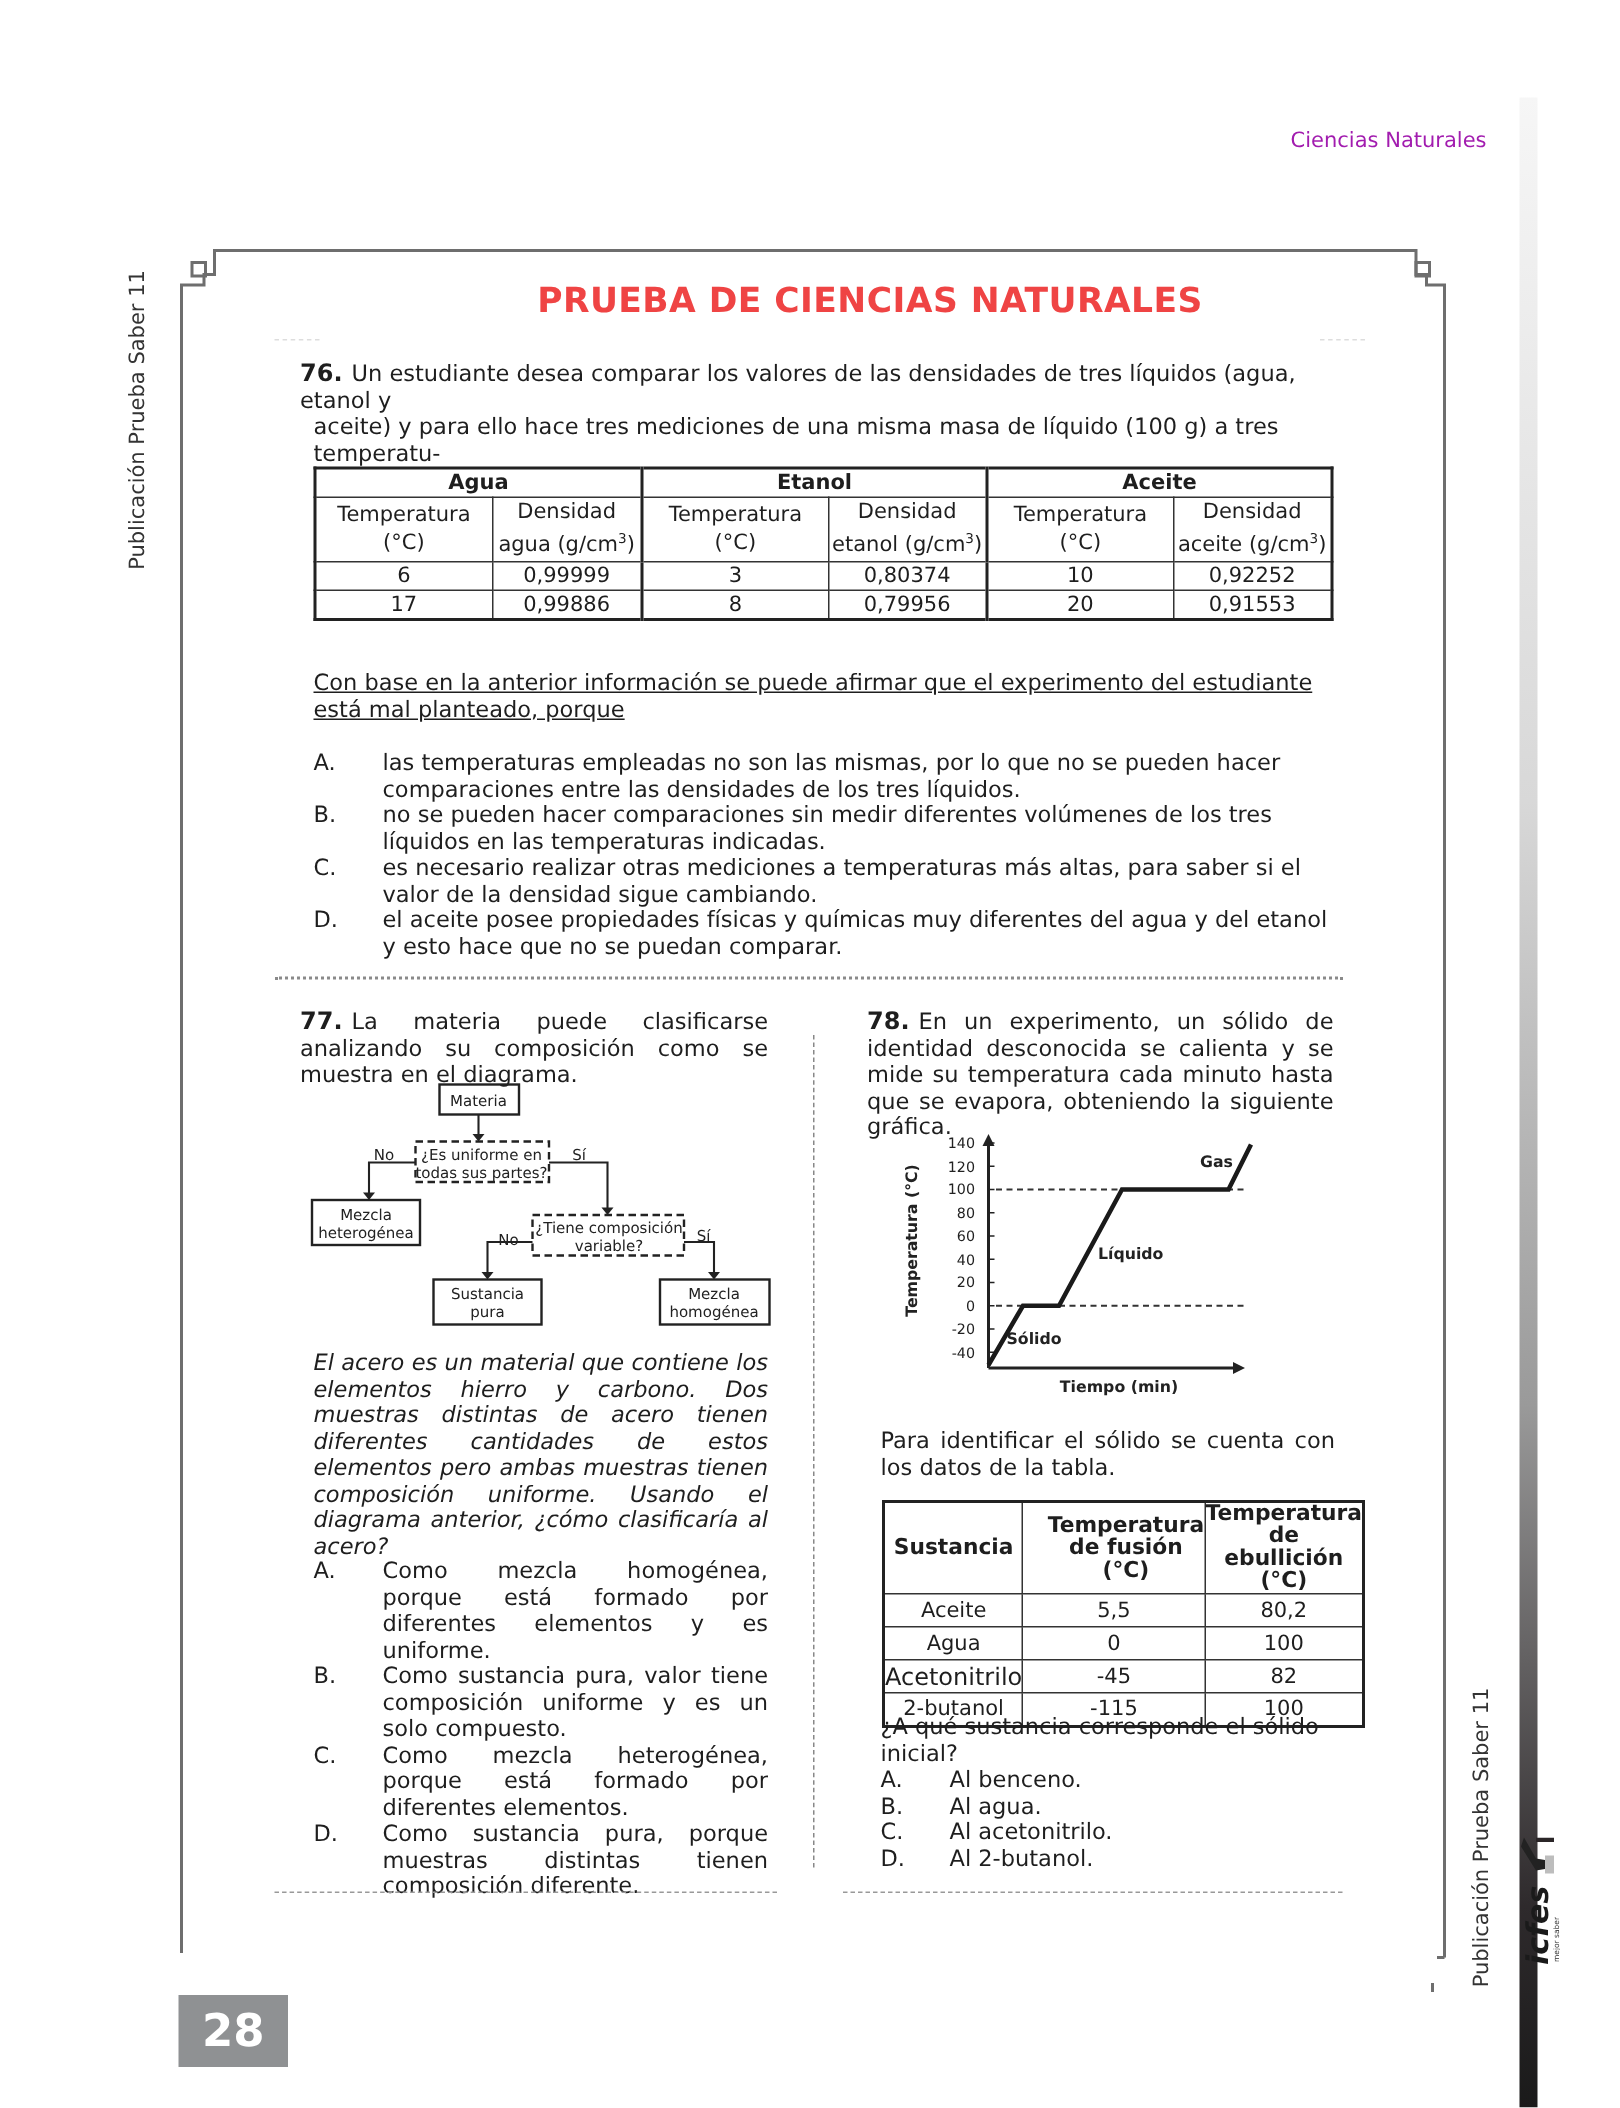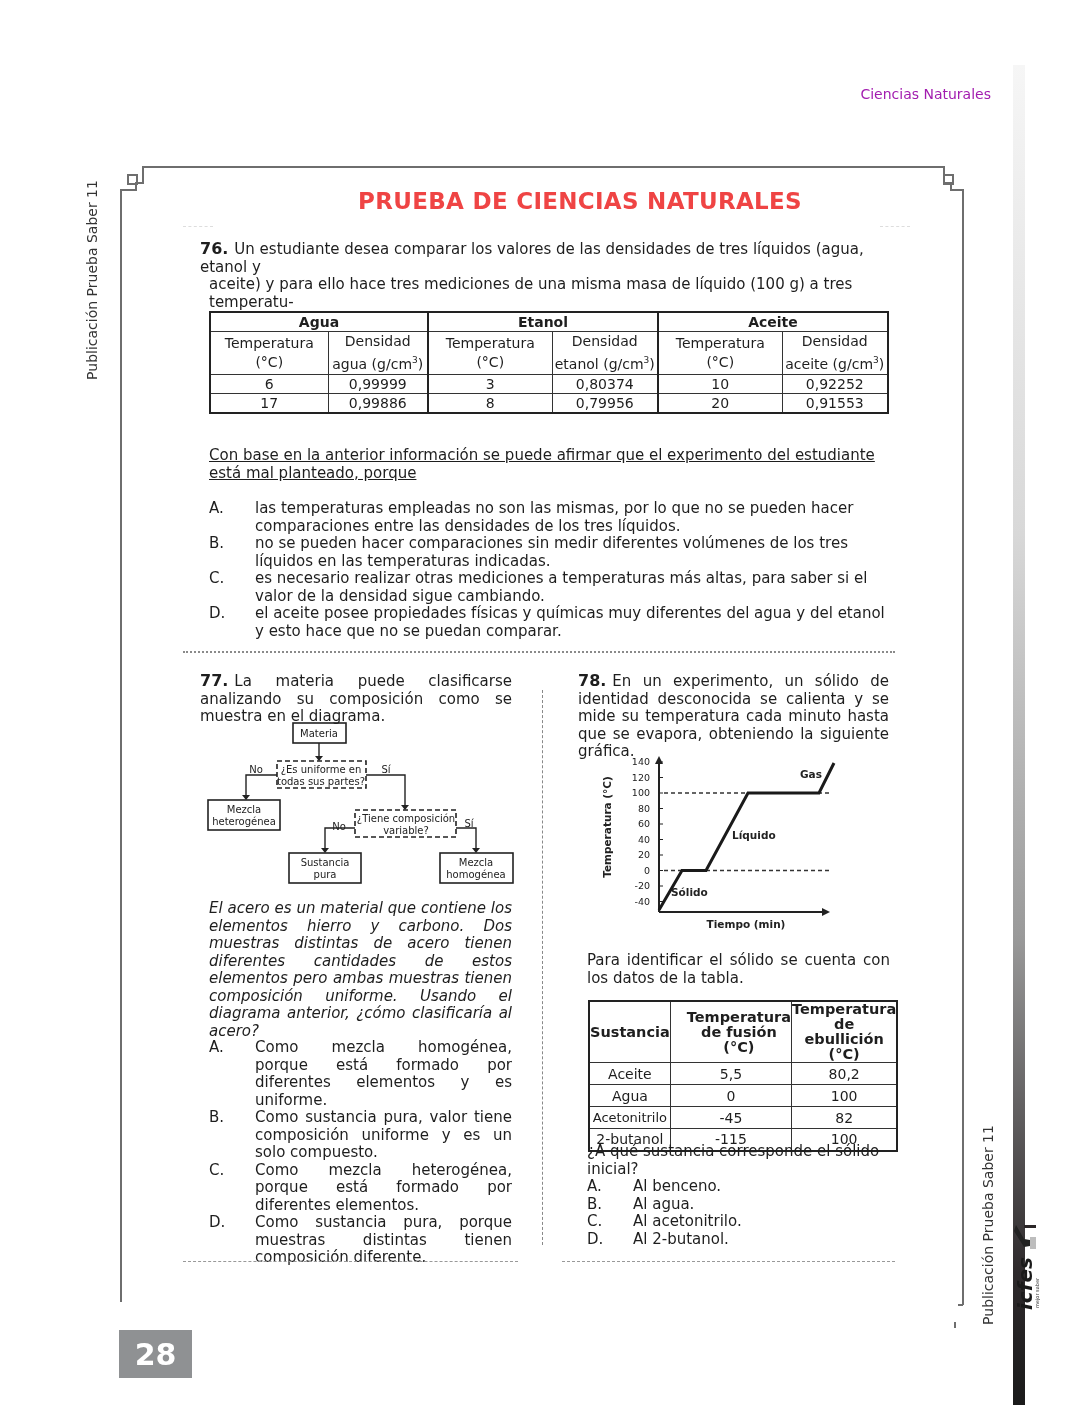--- a/index.html
+++ b/index.html
@@ -299,21 +299,21 @@
     <td>Aceite</td>
     <td>5,5</td>
     <td>80,2</td>
   </tr>
   <tr>
     <td>Agua</td>
     <td>0</td>
     <td>100</td>
   </tr>
   <tr>
-    <td style="font-size:13px;">Acetonitrilo</td>
+    <td style="font-size:16px;">Acetonitrilo</td>
     <td>-45</td>
     <td>82</td>
   </tr>
   <tr>
     <td>2-butanol</td>
     <td>-115</td>
     <td>100</td>
   </tr>
 </tbody>
   </table>

